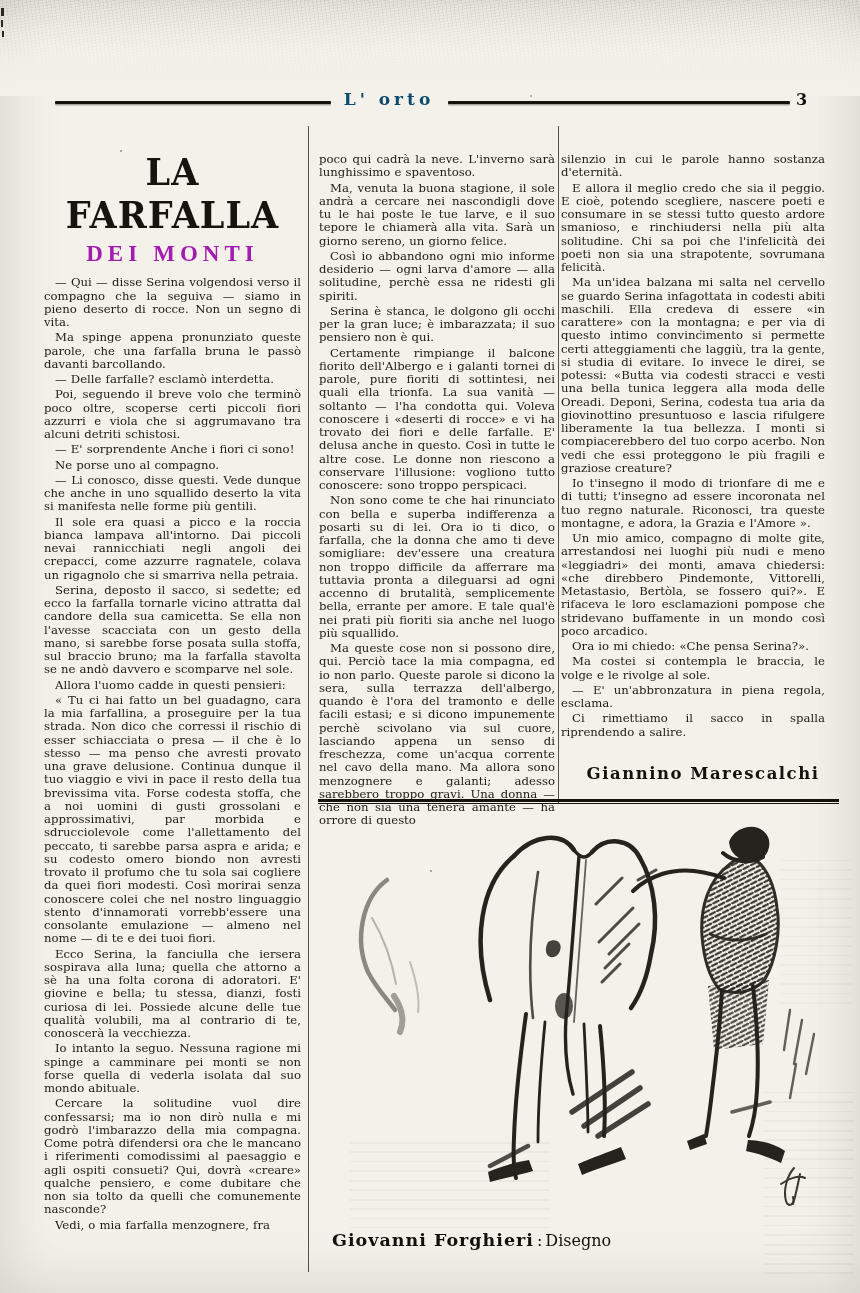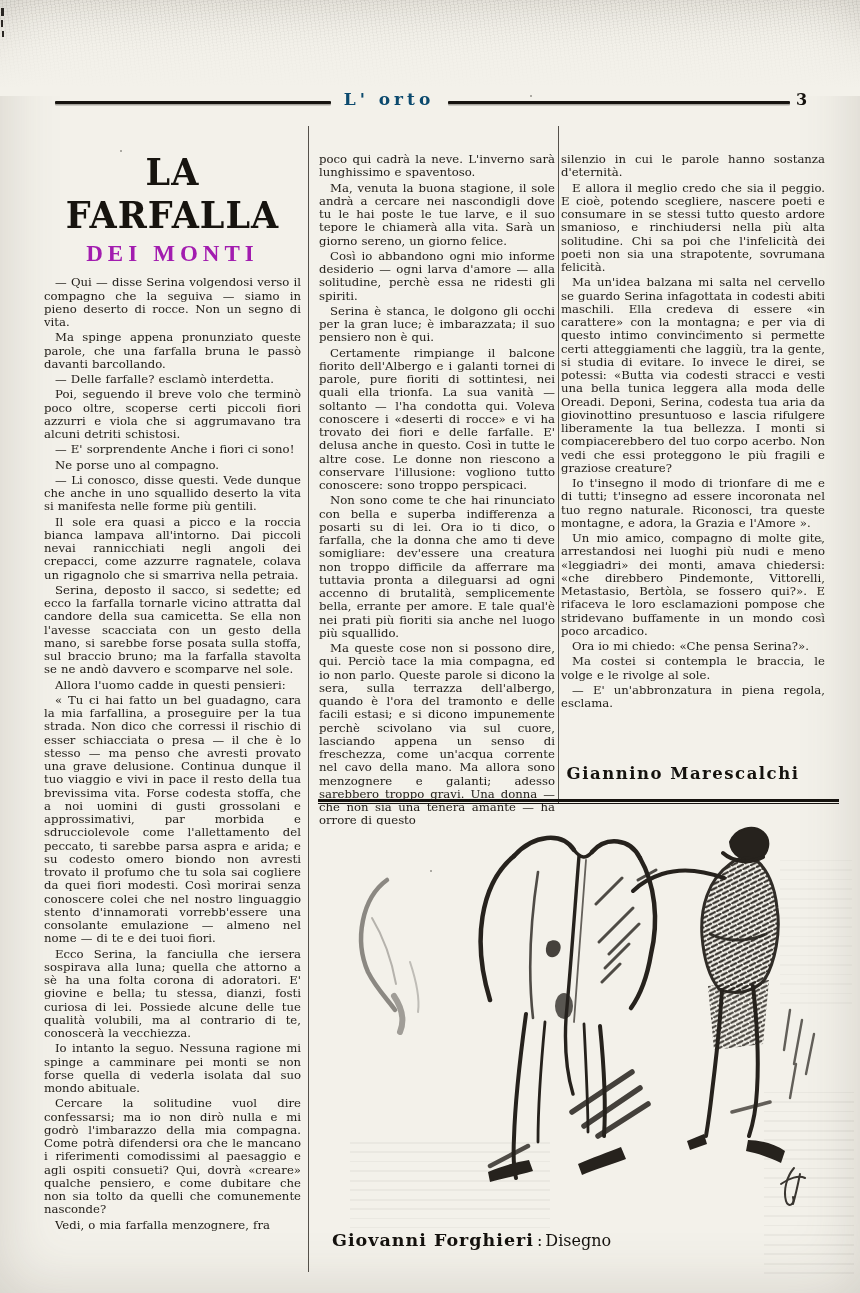--- a/index.html
+++ b/index.html
@@ -38,21 +38,21 @@
   .v-divider{position:absolute;width:1px;background:rgba(40,36,30,.78);}
   #divider1{left:308px;top:126px;height:1146px;}
   #divider2{left:558px;top:126px;height:678px;}
 
   
   .title-block{text-align:center;margin:4px 0 16px 0;text-indent:0;}
   .title-line1{font-size:35px;font-weight:bold;letter-spacing:1px;line-height:1.1;
     color:#17140f;transform:scaleY(1.08);}
   .title-line2{font-size:23px;font-weight:bold;letter-spacing:5px;margin-top:15px;color:#a21caf;font-family:Liberation Serif, serif;}
 
-  .author-sig{position:absolute;left:551px;top:764px;width:264px;text-align:center;
+  .author-sig{position:absolute;left:571px;top:764px;width:264px;text-align:center;
     font-weight:bold;font-size:16.5px;letter-spacing:1.5px;color:#15120e;}
 
   .section-rule{position:absolute;left:318px;top:799px;width:521px;height:5px;
     background:linear-gradient(#16130f 0 3px, rgba(0,0,0,0) 3px 4px, #16130f 4px 5px);}
 
   
   .sketch-wrap{position:absolute;left:332px;top:812px;width:508px;height:408px;}
   .ghost{position:absolute;
     background:repeating-linear-gradient(to bottom, rgba(55,50,44,.6) 0 1.5px, transparent 1.5px 9.5px);
     opacity:.075;filter:blur(.7px);}
@@ -126,20 +126,21 @@
 
   <div class="col" id="col3">
     <p class="no-indent">silenzio in cui le parole hanno sostanza d'eternità.</p>
     <p>E allora il meglio credo che sia il peggio. E cioè, potendo scegliere, nascere poeti e consumare in se stessi tutto questo ardore smanioso, e rinchiudersi nella più alta solitudine. Chi sa poi che l'infelicità dei poeti non sia una strapotente, sovrumana felicità.</p>
     <p>Ma un'idea balzana mi salta nel cervello se guardo Serina infagottata in codesti abiti maschili. Ella credeva di essere «in carattere» con la montagna; e per via di questo intimo convincimento si permette certi atteggiamenti che laggiù, tra la gente, si studia di evitare. Io invece le direi, se potessi: «Butta via codesti stracci e vesti una bella tunica leggera alla moda delle Oreadi. Deponi, Serina, codesta tua aria da giovinottino presuntuoso e lascia rifulgere liberamente la tua bellezza. I monti si compiacerebbero del tuo corpo acerbo. Non vedi che essi proteggono le più fragili e graziose creature?</p>
     <p>Io t'insegno il modo di trionfare di me e di tutti; t'insegno ad essere incoronata nel tuo regno naturale. Riconosci, tra queste montagne, e adora, la Grazia e l'Amore ».</p>
     <p>Un mio amico, compagno di molte gite, arrestandosi nei luoghi più nudi e meno «leggiadri» dei monti, amava chiedersi: «che direbbero Pindemonte, Vittorelli, Metastasio, Bertòla, se fossero qui?». E rifaceva le loro esclamazioni pompose che stridevano buffamente in un mondo così poco arcadico.</p>
     <p>Ora io mi chiedo: «Che pensa Serina?».</p>
     <p>Ma costei si contempla le braccia, le volge e le rivolge al sole.</p>
     <p>— E' un'abbronzatura in piena regola, esclama.</p>
+    <p>Ci rimettiamo il sacco in spalla riprendendo a salire.</p>
   </div>
 
   <div class="author-sig">Giannino Marescalchi</div>
 
   <div class="section-rule"></div>
 
   <div class="sketch-wrap">
     <svg viewBox="0 0 508 408" width="508" height="408">
       <defs>
         <pattern id="hatch" width="6" height="6" patternUnits="userSpaceOnUse" patternTransform="rotate(18)">

